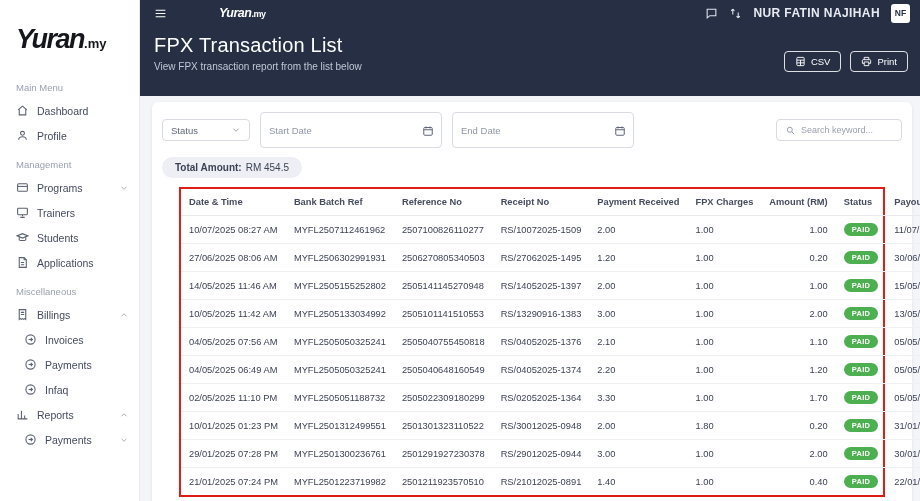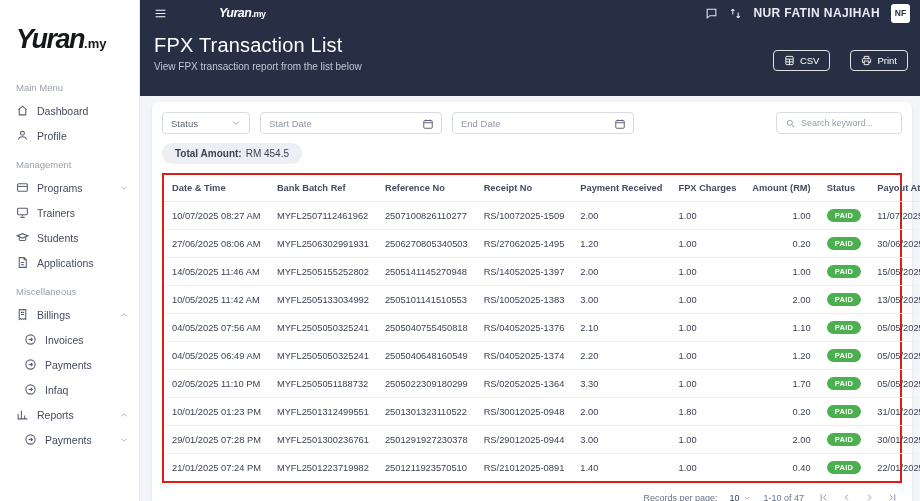--- a/index.html
+++ b/index.html
@@ -27,45 +27,45 @@
   .hero { background:#262f44; color:#fff; height:96px; flex-shrink:0; }
   .topbar { display:flex; align-items:center; height:26px; padding:0 10px 0 14px; gap:10px; }
   .menu-ic { width:13px; height:13px; color:#fff; cursor:pointer; }
   .brand { margin-left:42px; font-size:12.5px; font-weight:bold; font-style:italic; letter-spacing:-.5px; }
   .brand-suffix { font-size:9px; font-style:normal; }
   .topbar-right { margin-left:auto; display:flex; align-items:center; gap:11px; }
   .tb-icon { width:13px; height:13px; color:#dfe3ec; cursor:pointer; }
   .user-name { font-size:12px; font-weight:bold; letter-spacing:.4px; color:#e8ebf2; }
   .avatar { width:19px; height:19px; background:#fff; color:#262f44; border-radius:3px; font-size:8.5px; font-weight:bold; display:flex; align-items:center; justify-content:center; cursor:pointer; }
 
-  .page-head { display:flex; justify-content:space-between; align-items:flex-start; padding:8px 12px 0 14px; }
+  .page-head { display:flex; justify-content:space-between; align-items:flex-end; padding:8px 12px 0 14px; }
   .page-title { font-size:20px; font-weight:400; letter-spacing:.2px; }
   .page-sub { font-size:10px; color:#c1c7d6; margin-top:4px; }
-  .head-actions { display:flex; gap:20px; margin-top:16px; }
+  .head-actions { display:flex; gap:9px; margin-top:16px; }
   .ghost-btn { display:inline-flex; align-items:center; gap:5px; border:1px solid rgba(255,255,255,.85); color:#fff; font-size:9.5px; font-family:inherit; padding:4px 10px; border-radius:4px; background:transparent; cursor:pointer; }
   .btn-icon { width:11px; height:11px; }
 
   
   .content { flex:1; padding:6px 8px 0 12px; }
   .card { background:#fff; border-radius:6px; box-shadow:0 1px 3px rgba(20,30,60,.10); padding:8px 8px 4px; }
   .filters { display:flex; align-items:center; gap:10px; padding:2px 2px 9px; }
   .select-box { width:88px; height:22px; border:1px solid #d8dbe2; border-radius:4px; display:flex; align-items:center; justify-content:space-between; padding:0 8px; font-size:9.5px; color:#5f6676; cursor:pointer; }
   .sel-caret { width:10px; height:10px; color:#8a90a0; }
-  .date-box { width:182px; height:22px; border:1px solid #d8dbe2; border-radius:4px; display:flex; align-items:center; padding:1px 7px 0 8px; }
+  .date-box { width:182px; height:36px; border:1px solid #d8dbe2; border-radius:4px; display:flex; align-items:center; padding:1px 7px 0 8px; }
   .date-input { flex:1; border:none; outline:none; font-size:9.5px; font-family:inherit; color:#3c4254; min-width:0; background:transparent; }
   .date-input::placeholder { color:#8f96a6; }
   .cal { width:12px; height:12px; color:#5f6676; cursor:pointer; }
   .search-box { margin-left:auto; width:126px; height:22px; border:1px solid #d8dbe2; border-radius:4px; display:flex; align-items:center; gap:5px; padding:0 8px; }
   .search-ic { width:11px; height:11px; color:#8f96a6; }
   .search-input { flex:1; border:none; outline:none; font-size:9px; font-family:inherit; min-width:0; background:transparent; color:#3c4254; }
   .search-input::placeholder { color:#9aa0ae; }
 
   .total-chip { display:inline-flex; gap:4px; align-items:center; background:#edeff4; border-radius:13px; padding:5px 13px; font-size:10px; color:#3c4254; margin:0 2px 9px; }
 
-  .table-wrap { border:2px solid #df1d17; margin:0 2px; }
+  .table-wrap { border:2px solid #df1d17; margin:0 19px; }
   table { width:100%; border-collapse:collapse; }
   thead th { text-align:left; font-weight:bold; font-size:9.3px; color:#454c5e; padding:8px 8px; border-bottom:1px solid #e8eaf0; white-space:nowrap; }
   tbody td { font-size:9.3px; color:#3c4254; padding:7px 8px; border-bottom:1px solid #eef0f4; white-space:nowrap; }
   tbody tr:last-child td { border-bottom:none; }
   th.num, td.num { text-align:right; }
   .badge { display:inline-block; background:#4caf50; color:#fff; font-size:7.5px; font-weight:bold; padding:2px 8px; border-radius:9px; letter-spacing:.3px; }
 
   .pagination { display:flex; align-items:center; justify-content:flex-end; gap:12px; padding:9px 6px 5px; font-size:9px; color:#6a7080; }
   .per-page { display:inline-flex; align-items:center; gap:4px; cursor:pointer; color:#3c4254; }
   .pg-caret { width:8px; height:8px; color:#8a90a0; }
@@ -328,21 +328,21 @@
                   <td>2.00</td>
                   <td>1.00</td>
                   <td class="num">1.00</td>
                   <td><span class="badge">PAID</span></td>
                   <td>15/05/2025 07:45 AM</td>
                 </tr>
                 <tr>
                   <td>10/05/2025 11:42 AM</td>
                   <td>MYFL2505133034992</td>
                   <td>2505101141510553</td>
-                  <td>RS/10052025-1383</td>
+                  <td>RS/13290916-1383</td>
                   <td>3.00</td>
                   <td>1.00</td>
                   <td class="num">2.00</td>
                   <td><span class="badge">PAID</span></td>
                   <td>13/05/2025 07:30 AM</td>
                 </tr>
                 <tr>
                   <td>04/05/2025 07:56 AM</td>
                   <td>MYFL2505050325241</td>
                   <td>2505040755450818</td>

